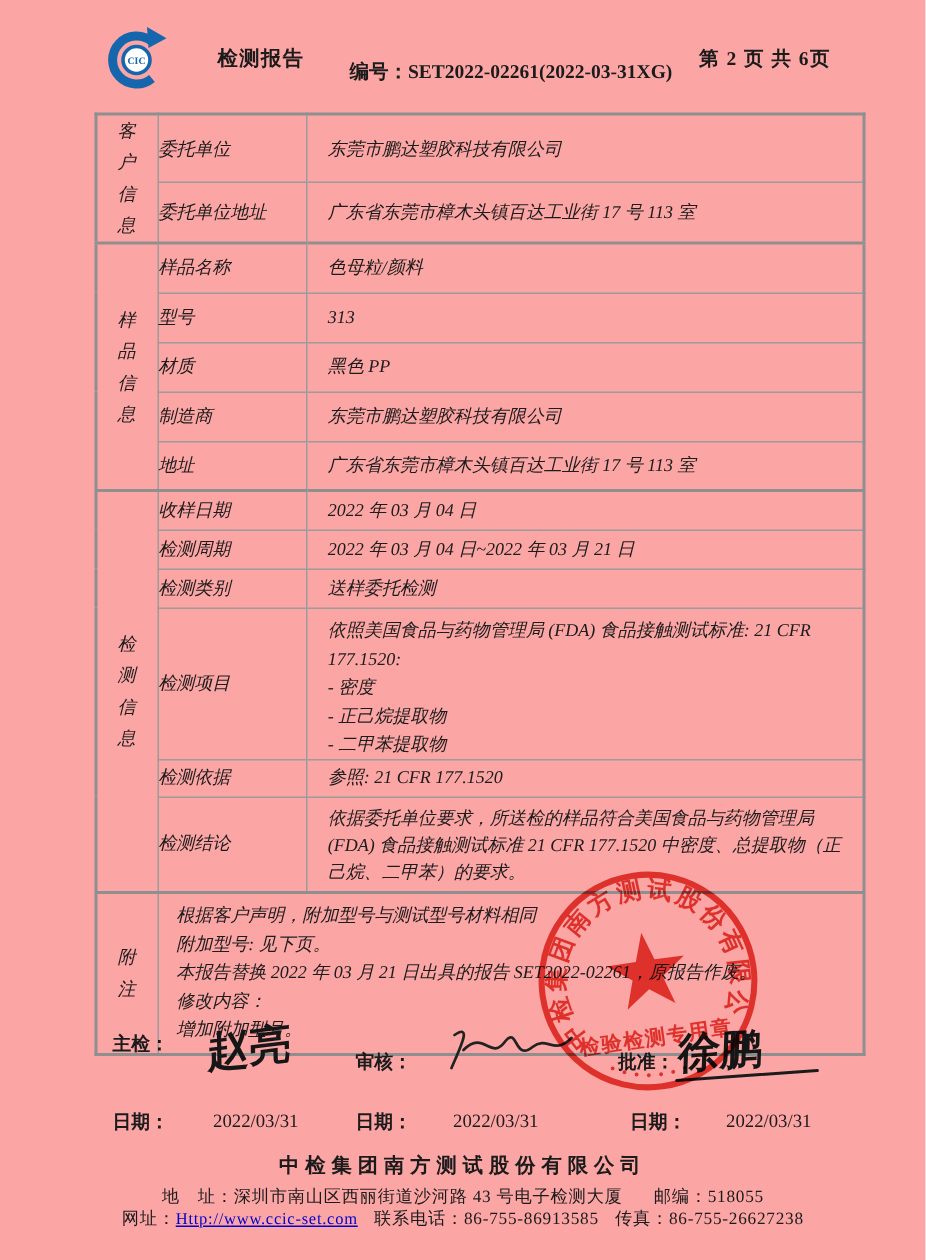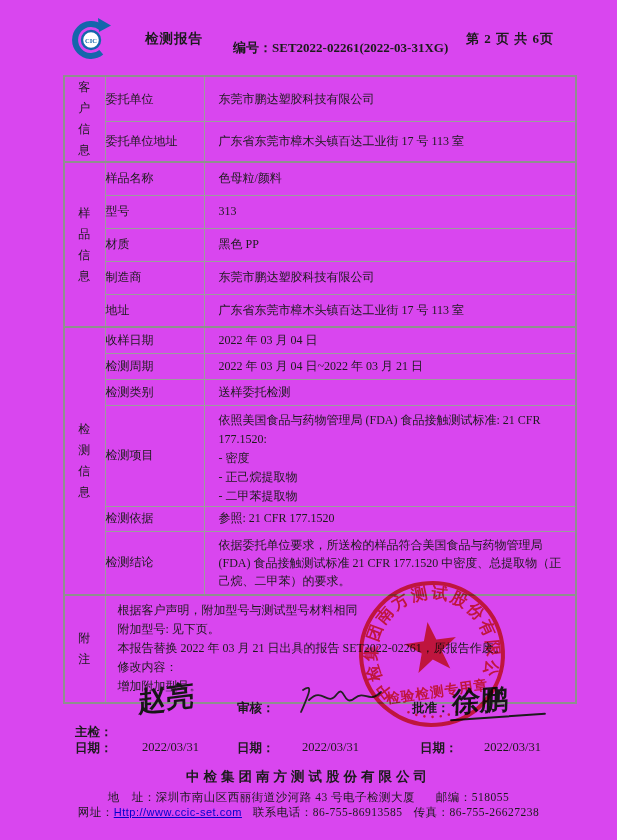--- a/index.html
+++ b/index.html
@@ -1,30 +1,30 @@
 <!DOCTYPE html>
 <html><head>
 <meta charset="utf-8">
 <style>
   * { margin:0; padding:0; box-sizing:border-box; }
   html,body { background:#ffffff; }
   .page {
     position:relative; width:617px; height:840px; margin:0 auto;
-    background:#d946ef; overflow:hidden;
+    background:#fca5a5; overflow:hidden;
     font-family:"Liberation Serif","DejaVu Serif",serif;
     color:#1b1b1b;
   }
   
   .hdr-logo { position:absolute; left:66px; top:17px; }
   .hdr-title { position:absolute; left:145px; top:30px; font-size:13.5px; font-weight:bold; letter-spacing:1px; }
   .hdr-no { position:absolute; left:233px; top:39px; font-size:13px; font-weight:bold; }
   .hdr-page { position:absolute; left:466px; top:30px; font-size:13px; font-weight:bold; letter-spacing:1px; }
   
   table.report { position:absolute; left:63px; top:75px; width:514px; border-collapse:collapse;
-    font-size:12px; color:#1c1c1c; border:2px solid #8f8f8f; }
+    font-size:12px; color:#1c1c1c; border:2px solid #8f8f8f;font-style:italic; }
   table.report td { border:1px solid #9c9c9c; vertical-align:middle; }
   tr.sec-start td { border-top:2px solid #8f8f8f;margin-left:16px; }
   td.sec-label { text-align:center; line-height:21px; padding:0 8px; letter-spacing:1px; }
   td.k { padding-left:0; }
   td.v { padding-left:14px; padding-right:8px; line-height:17px; }
   td.v-top { vertical-align:top; padding-top:5px; }
   .cell-line { line-height:19px; }
   td.note-cell { padding:5px 12px; }
   td.note-cell .cell-line { line-height:19.2px; }
   td.conclusion { line-height:18px; padding-top:4px; padding-bottom:4px; }
@@ -40,21 +40,21 @@
   .date-val { position:absolute; font-size:12.5px; }
   .approver-underline { position:absolute; width:96px; height:2px; background:#1b1b1b;
     transform:rotate(-4deg); border-radius:2px; }
   
   .footer { position:absolute; left:0; width:617px; text-align:center; }
   .f-company { top:768px; font-size:13.5px; font-weight:bold; letter-spacing:4px; }
   .f-line { font-size:11.5px; letter-spacing:.5px; }
   .f-line2 { top:790px; }
   .f-line3 { top:805px; }
   .f-link { color:#0000cc; text-decoration:underline;
-    font-family:Liberation Sans, sans-serif; font-size:11px; }
+    font-family:Liberation Serif, serif; font-size:11px; }
 </style>
 </head>
 <body>
 
 <div class="page">
 
   <svg class="hdr-logo" width="54" height="46" viewBox="0 0 54 46">
     <path d="M35.3 10.7 A16 16 0 1 0 35.3 35.3" fill="none" stroke="#1566ac" stroke-width="6"></path>
     <polygon points="32,1 45,8.5 33,15" fill="#1566ac"></polygon>
     <circle cx="25" cy="23" r="9" fill="#ffffff" stroke="#1566ac" stroke-width="2.4"></circle>
@@ -142,21 +142,21 @@
         <div class="cell-line">根据客户声明，附加型号与测试型号材料相同</div>
         <div class="cell-line">附加型号: 见下页。</div>
         <div class="cell-line">本报告替换 2022 年 03 月 21 日出具的报告 SET2022-02261，原报告作废。</div>
         <div class="cell-line">修改内容：</div>
         <div class="cell-line">增加附加型号。</div>
       </td>
     </tr>
   </tbody>
     </table>
 
-  <div class="sig-label" style="left:75px; top:724px;">主检：</div>
+  <div class="sig-label" style="left:75px; top:688px;">主检：</div>
   <div class="sig-name" style="left:138px; top:680px; transform:rotate(-7deg) skewX(-6deg);">赵亮</div>
 
   <div class="sig-label" style="left:237px; top:700px;">审核：</div>
   <svg class="sig-squiggle" style="left:293px; top:678px;" width="92" height="50" viewBox="0 0 92 50">
     <path d="M10 12 C22 4 14 20 8 34 M16 22 C30 8 34 30 44 16 C52 6 50 30 62 20 C72 12 76 26 88 14" fill="none" stroke="#222222" stroke-width="1.8" stroke-linecap="round"></path>
   </svg>
 
   <div class="sig-label" style="left:412px; top:700px;">批准：</div>
   <div class="sig-name" style="left:452px; top:682px; transform:rotate(-4deg) skewX(-6deg);">徐鹏</div>
   <div class="approver-underline" style="left:450px; top:716px;"></div>

